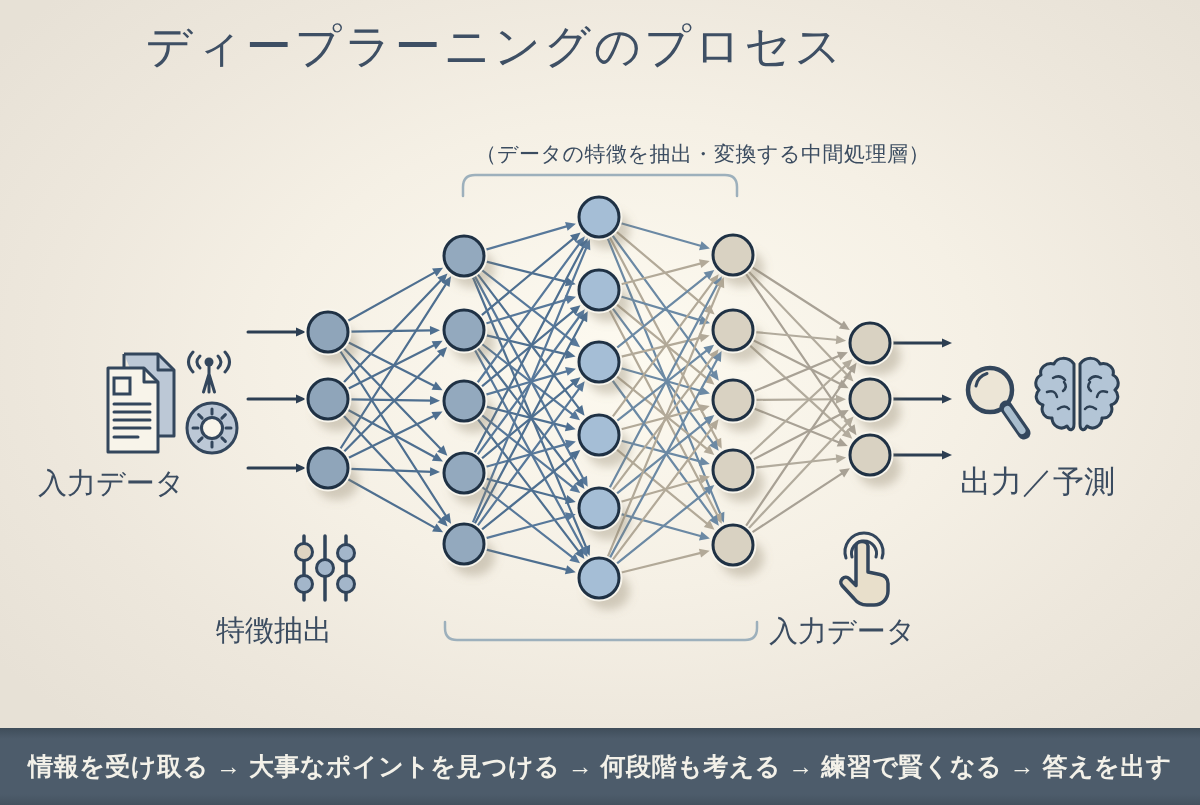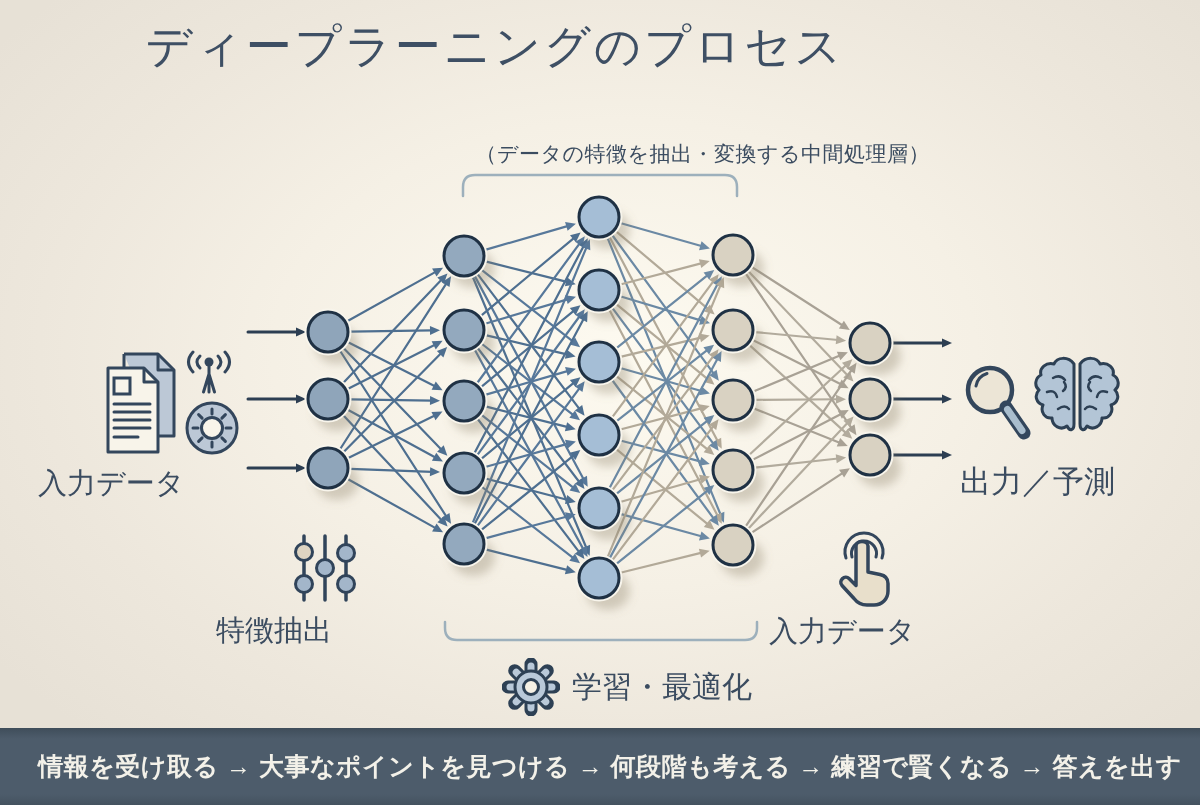--- a/index.html
+++ b/index.html
@@ -38,21 +38,21 @@
   .lbl-decision{left:769px;top:612px;width:200px;}
   .lbl-output{left:960px;top:461px;width:250px;font-size:31px;}
   .learning-group{
     left:502px;top:658px;
     display:flex;align-items:center;gap:12px;
   }
   .learning-group .stage-label{font-size:30px;}
   .footer{
     left:0;top:728px;width:1200px;height:77px;
     background:linear-gradient(#3f4d5a 0%, #4d5c6b 14%, #4d5c6b 86%, #44525f 100%);
-    display:flex;align-items:center;justify-content:flex-end;
+    display:flex;align-items:center;justify-content:center;
   }
   .footer-text{
     color:#f3f1e9;font-size:25px;font-weight:bold;letter-spacing:0.5px;
     text-align:center;width:1180px;
   }
   svg{display:block;}
   #network{left:0;top:0;}
 </style>
 </head>
 <body>
@@ -362,33 +362,20 @@
   <svg class="abs" style="left:294px;top:531px;" width="62" height="74" viewBox="0 0 62 74">
     <path d="M10,5 V69 M31,5 V69 M52,5 V69" stroke="#31445a" stroke-width="3.5" stroke-linecap="round" fill="none"></path>
     <circle cx="10" cy="21" r="8.5" fill="#ded4c1" stroke="#31445a" stroke-width="3"></circle>
     <circle cx="10" cy="53" r="8.5" fill="#a3b6ca" stroke="#31445a" stroke-width="3"></circle>
     <circle cx="31" cy="37" r="8.5" fill="#a3b6ca" stroke="#31445a" stroke-width="3"></circle>
     <circle cx="52" cy="22" r="8.5" fill="#a3b6ca" stroke="#31445a" stroke-width="3"></circle>
     <circle cx="52" cy="53" r="8.5" fill="#a3b6ca" stroke="#31445a" stroke-width="3"></circle>
   </svg>
   <div class="abs stage-label lbl-feature">特徴抽出</div>
 
-  <div class="abs learning-group">
-    <svg width="58" height="58" viewBox="0 0 58 58">
-      <g stroke="#2d4054" stroke-width="13" stroke-linecap="round">
-        <path d="M29,6 V17 M29,41 V52 M6,29 H17 M41,29 H52 M12.7,12.7 L20.5,20.5 M37.5,37.5 L45.3,45.3 M45.3,12.7 L37.5,20.5 M20.5,37.5 L12.7,45.3"></path>
-      </g>
-      <g stroke="#b9c9d9" stroke-width="7" stroke-linecap="round">
-        <path d="M29,8 V17 M29,41 V50 M8,29 H17 M41,29 H50 M14.2,14.2 L20.5,20.5 M37.5,37.5 L43.8,43.8 M43.8,14.2 L37.5,20.5 M20.5,37.5 L14.2,43.8"></path>
-      </g>
-      <circle cx="29" cy="29" r="16" fill="#b9c9d9" stroke="#2d4054" stroke-width="3"></circle>
-      <circle cx="29" cy="29" r="7.5" fill="#f5f0e4" stroke="#2d4054" stroke-width="3"></circle>
-    </svg>
-    <span class="stage-label">学習・最適化</span>
-  </div>
 
   <svg class="abs" style="left:828px;top:524px;" width="78" height="86" viewBox="0 0 78 86">
     <path d="M18,34 A19,19 0 1 1 54,34" fill="none" stroke="#33465c" stroke-width="3" stroke-linecap="round"></path>
     <path d="M24,33 A12.5,12.5 0 1 1 48,33" fill="none" stroke="#33465c" stroke-width="3" stroke-linecap="round"></path>
     <path d="M28,22 c0,-6 12,-6 12,0 V48 L52,50.5 c5,1 8,4 8,9 V67 c0,8 -6,14 -14,14 h-7 c-5,0 -10,-2.5 -13,-6.5 L14,61.5 c-4,-5 3,-11 7,-7 l7,7 V22 z" fill="#e8dfcb" stroke="#33465c" stroke-width="3.5" stroke-linejoin="round"></path>
   </svg>
   <div class="abs stage-label lbl-decision">入力データ</div>
 
   <svg class="abs" style="left:960px;top:360px;" width="74" height="86" viewBox="0 0 74 86">
     <circle cx="30" cy="30" r="22" fill="#ece5d6" stroke="#33465c" stroke-width="4.5"></circle>

